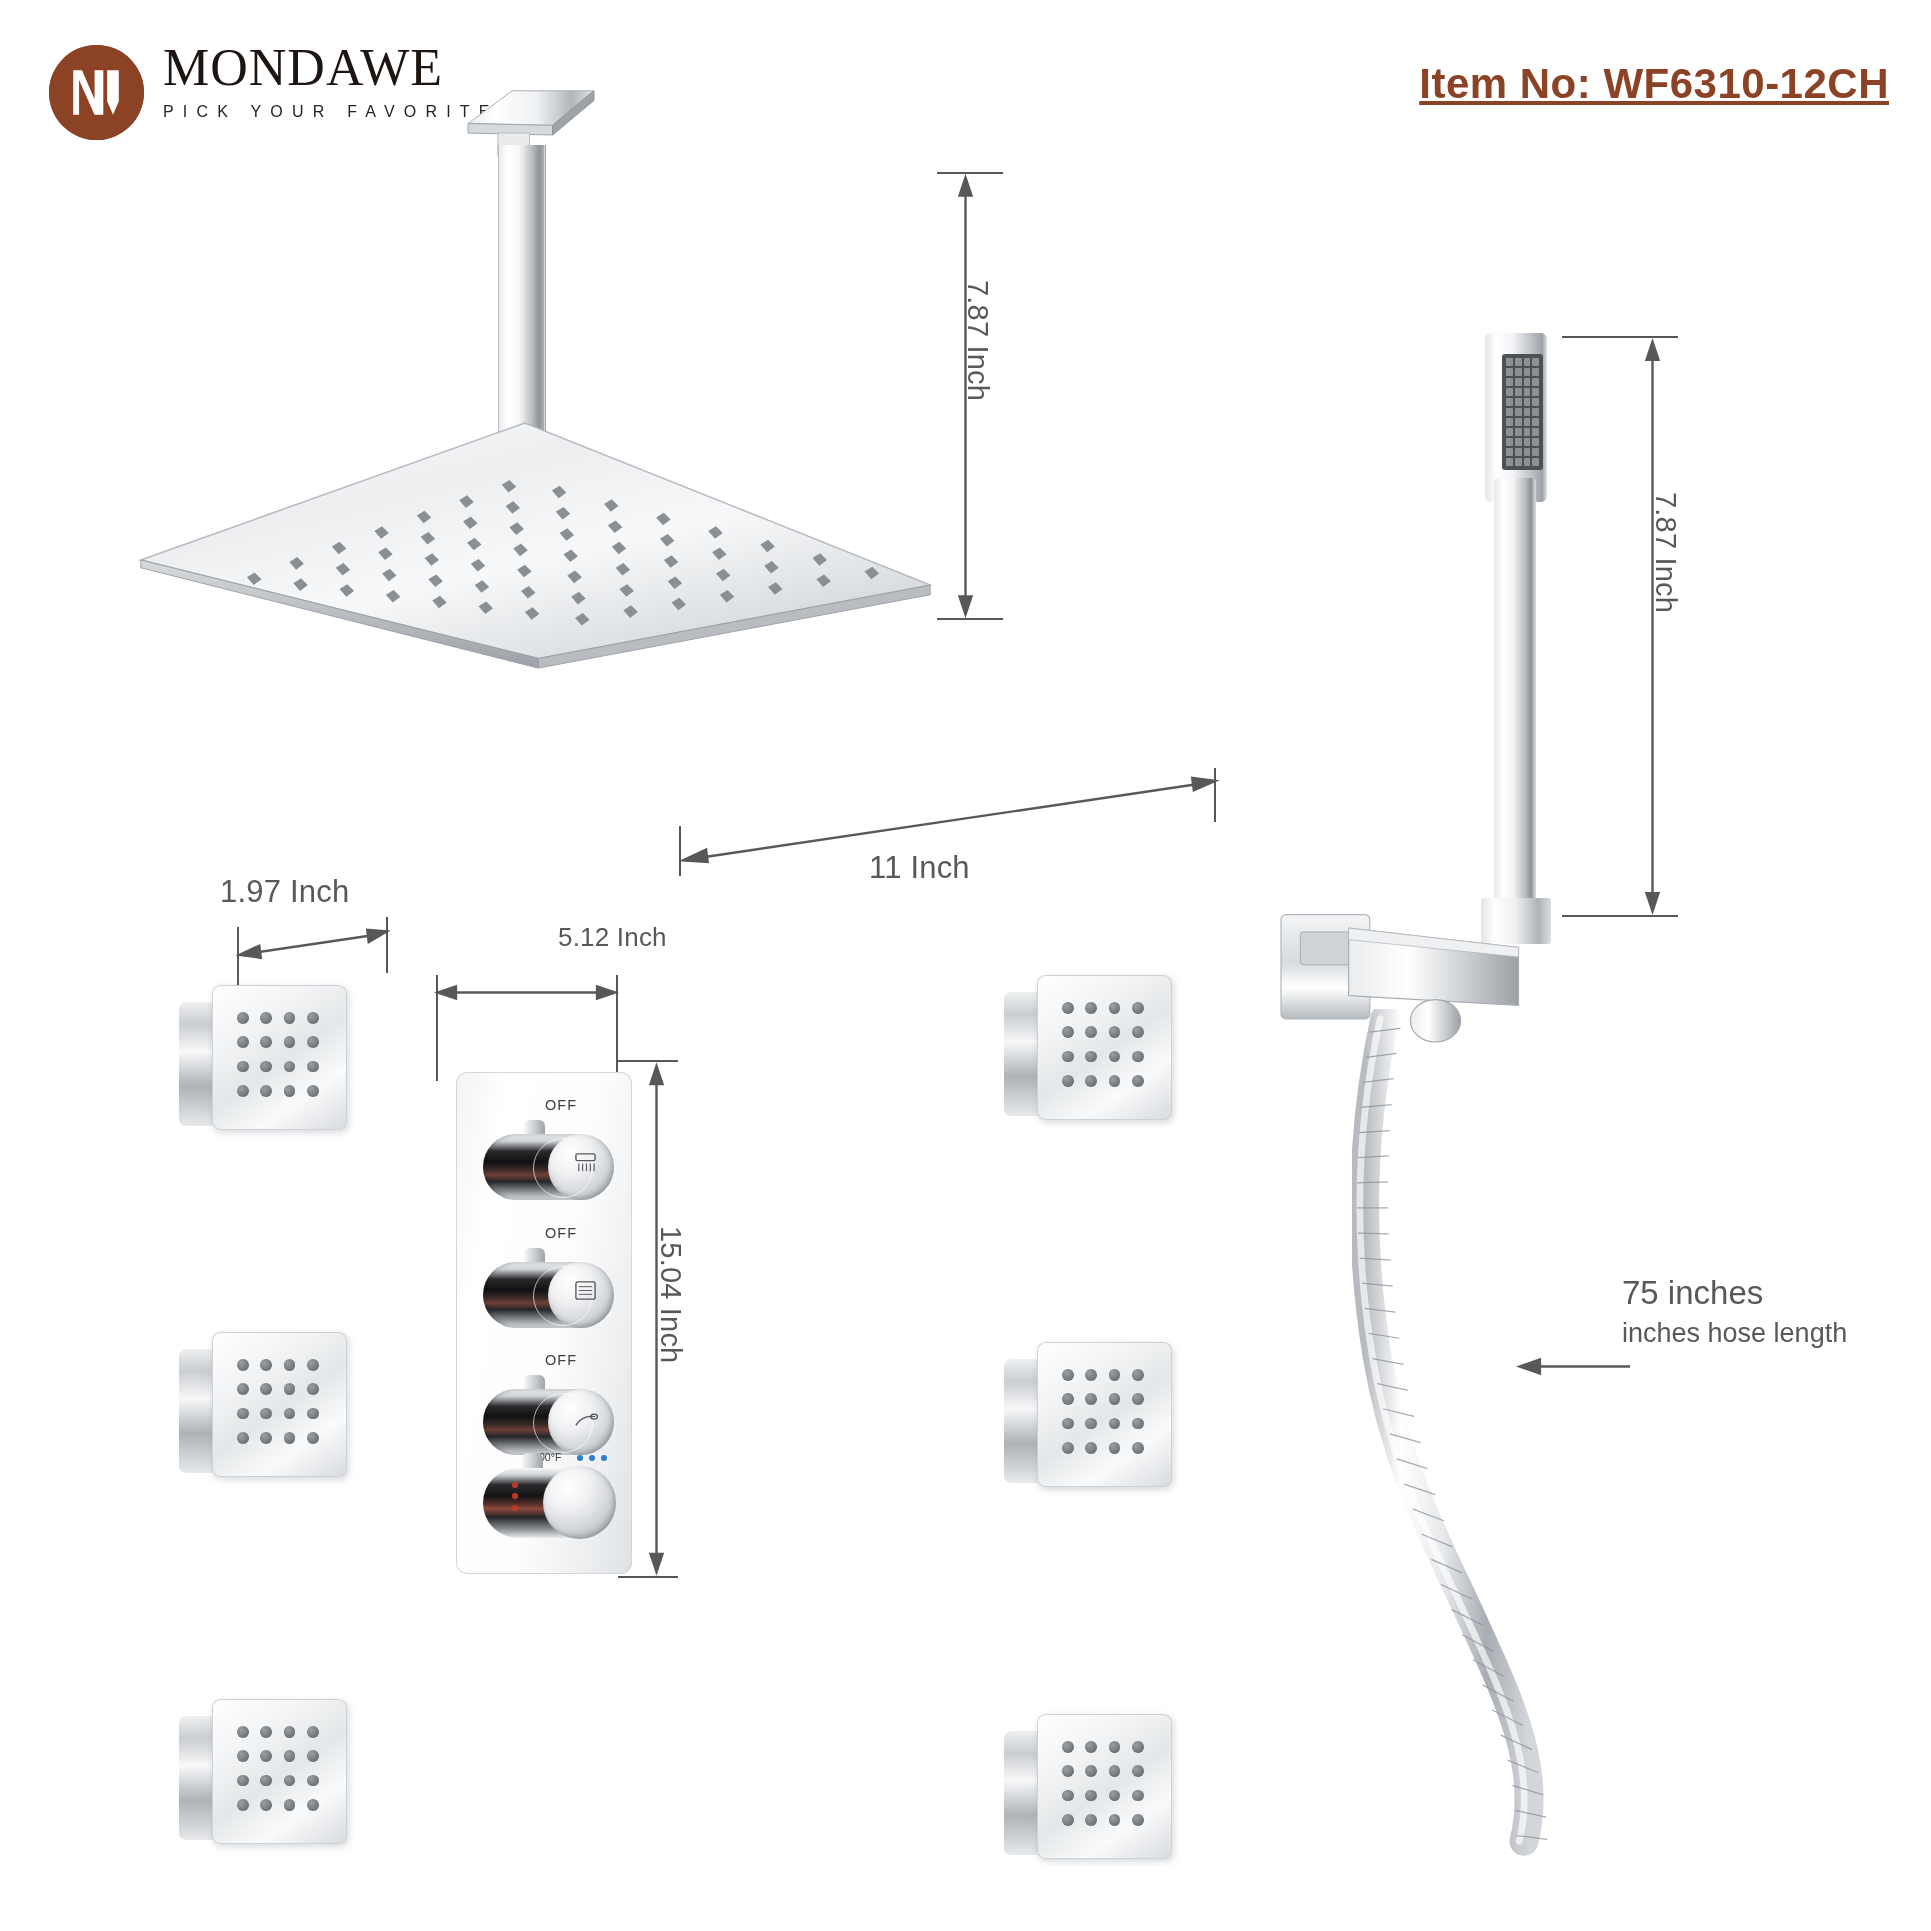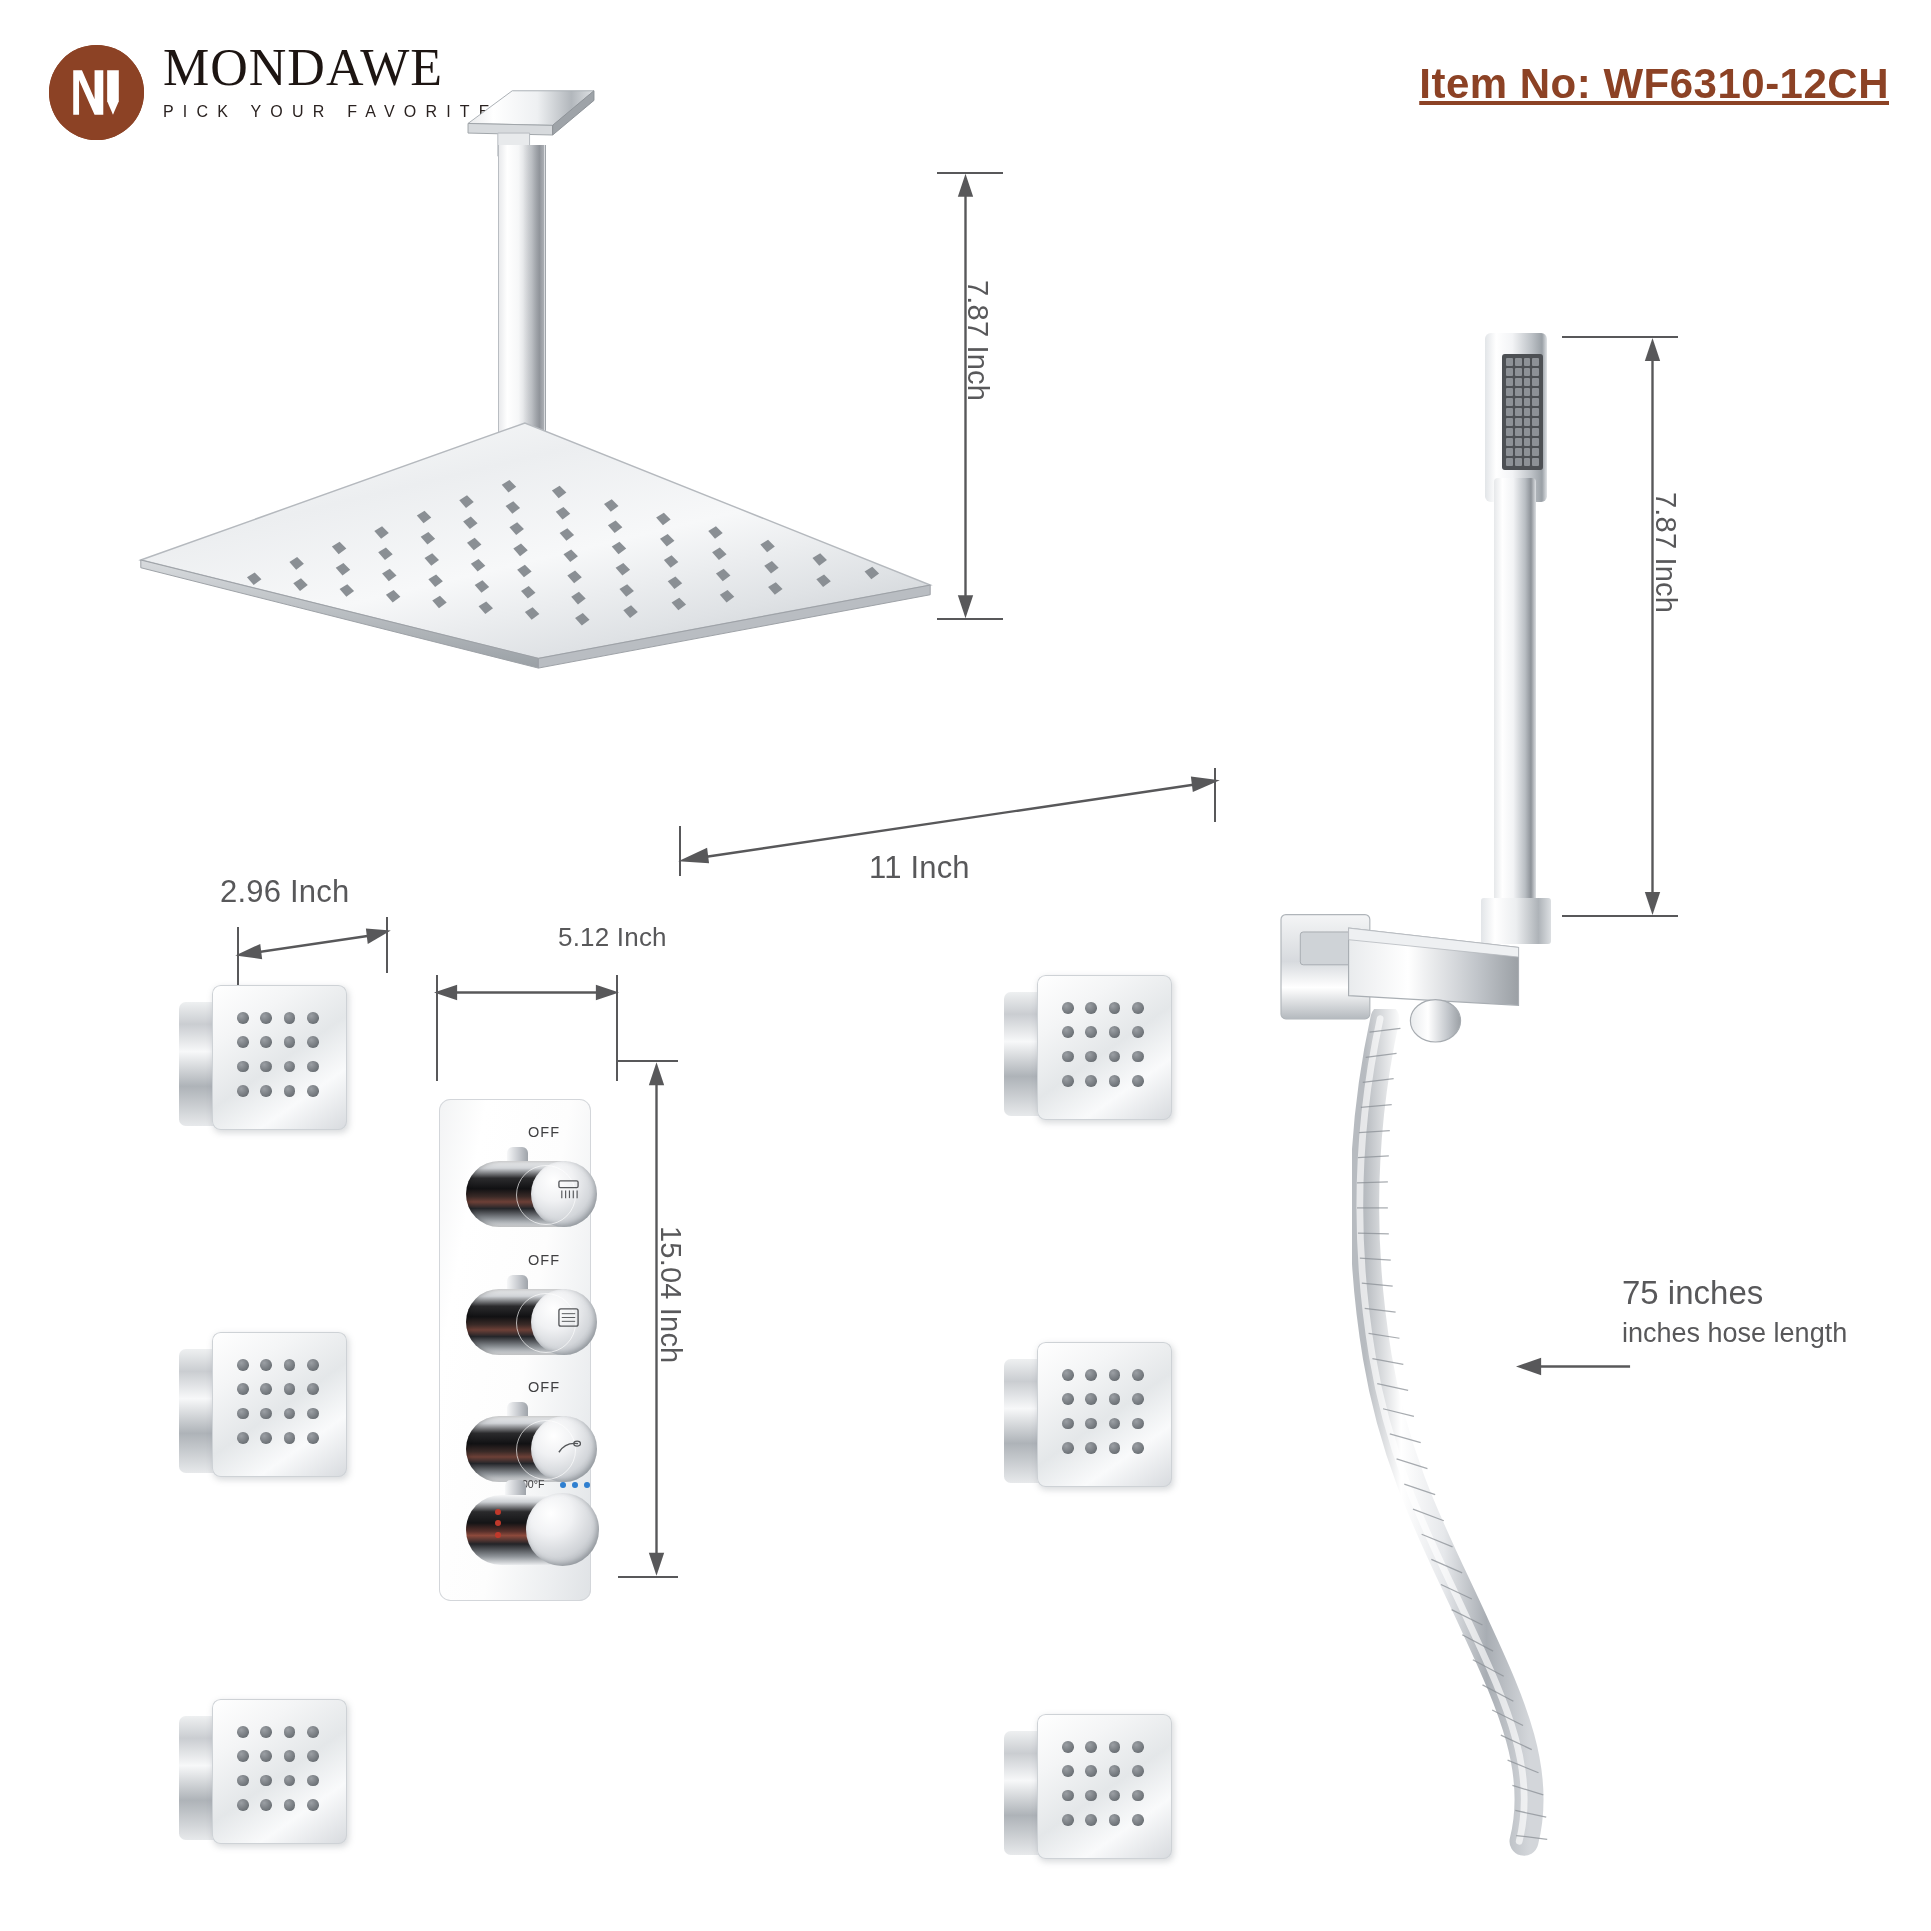--- a/index.html
+++ b/index.html
@@ -29,23 +29,23 @@
   
   #ceiling-flange{left:466px;top:85px;width:130px;height:75px;}
   #arm{left:498px;top:145px;width:46px;height:290px;
        background:linear-gradient(90deg,#e9eaec 0%,#ffffff 18%,#f6f7f8 42%,#c9ccd0 72%,#9da1a6 88%,#dfe1e4 100%);
        border-left:1px solid #b9bdc2;border-right:1px solid #9fa4a9;}
   #arm-shadow{left:523px;top:145px;width:21px;height:290px;
        background:linear-gradient(90deg,rgba(120,125,132,.0),rgba(120,125,132,.45));}
   #head{left:135px;top:415px;width:801px;height:290px;}
 
   
-  #valve{left:439px;top:1072px;width:152px;height:502px;border-radius:11.6px;
+  #valve{left:456px;top:1072px;width:176px;height:502px;border-radius:11.6px;
          background:linear-gradient(100deg,#f2f3f4 0%,#ffffff 20%,#fdfdfd 55%,#eceef0 82%,#dfe2e5 100%);
-         box-shadow:0 0 0 1px #d3d6da inset;margin-top:27px;}
+         box-shadow:0 0 0 1px #d3d6da inset;}
   .knob{position:absolute;left:27px;width:127px;height:75px;}
   .knob .body{position:absolute;left:0;top:9.7px;width:127px;height:66px;border-radius:33px/33px;
        background:linear-gradient(180deg,#f4f5f6 0%,#cfd2d6 11%,#2b2b2d 26%,#111113 42%,#3a2a27 54%,#6d4037 62%,#25262a 72%,#8e9398 88%,#e8eaec 100%);
        box-shadow:inset 0 0 5.8px rgba(0,0,0,.35);}
   .knob .cap{position:absolute;right:-3.9px;top:9.7px;width:66px;height:66px;border-radius:50%;
        background:radial-gradient(circle at 34% 30%,#ffffff 0%,#f0f1f3 32%,#d3d6da 62%,#a8adb3 86%,#e6e8ea 100%);
        box-shadow:inset -1.9px -1.9px 4.8px rgba(110,115,122,.5);}
   .knob .lever{position:absolute;left:41px;top:-3.9px;width:21px;height:25px;border-radius:5.8px 5.8px 1.9px 1.9px;
        background:linear-gradient(90deg,#f6f7f8,#c7cacf 55%,#9ea3a9);}
   .knob .ring{position:absolute;left:50px;top:13.5px;width:58px;height:58px;border-radius:50%;
@@ -261,21 +261,21 @@
   <div class="abs tick" style="left:1214px;top:768px;height:54px;"></div>
   <svg class="abs" style="left:676px;top:763px;" width="546" height="106" viewBox="0 0 566 110">
     <line x1="26" y1="98" x2="540" y2="22" stroke="#58585a" stroke-width="2.5"></line>
     <polygon points="2,102 32,88 34,104" fill="#58585a"></polygon>
     <polygon points="564,18 534,14 536,30" fill="#58585a"></polygon>
   </svg>
   <div class="abs dim" style="left:869px;top:850px;font-size:31px;">11 Inch</div>
 </div>
 
 <div class="abs">
-  <div class="abs dim" style="left:220px;top:874px;font-size:31px;">2.96 Inch</div>
+  <div class="abs dim" style="left:220px;top:874px;font-size:31px;">1.97 Inch</div>
   <div class="abs tick" style="left:237px;top:927px;height:60px;"></div>
   <div class="abs tick" style="left:386px;top:917px;height:56px;"></div>
   <svg class="abs" style="left:235px;top:917px;" width="159" height="48" viewBox="0 0 165 50">
     <line x1="14" y1="38" x2="150" y2="18" stroke="#58585a" stroke-width="2.5"></line>
     <polygon points="0,40 26,28 28,44" fill="#58585a"></polygon>
     <polygon points="162,14 136,12 138,28" fill="#58585a"></polygon>
   </svg>
 </div>
 
 <div class="abs">

